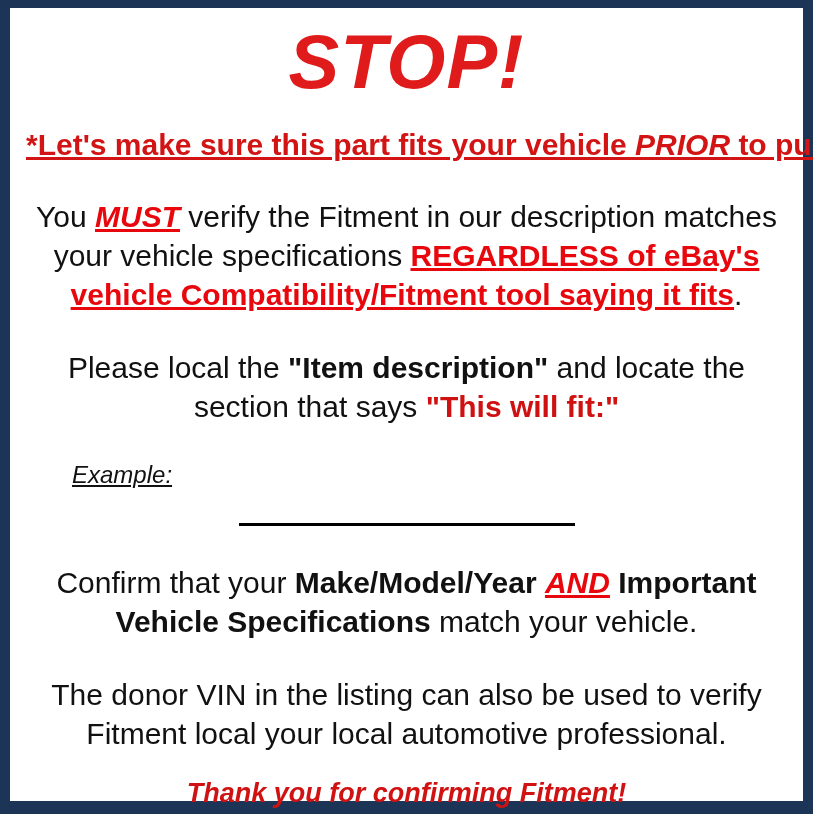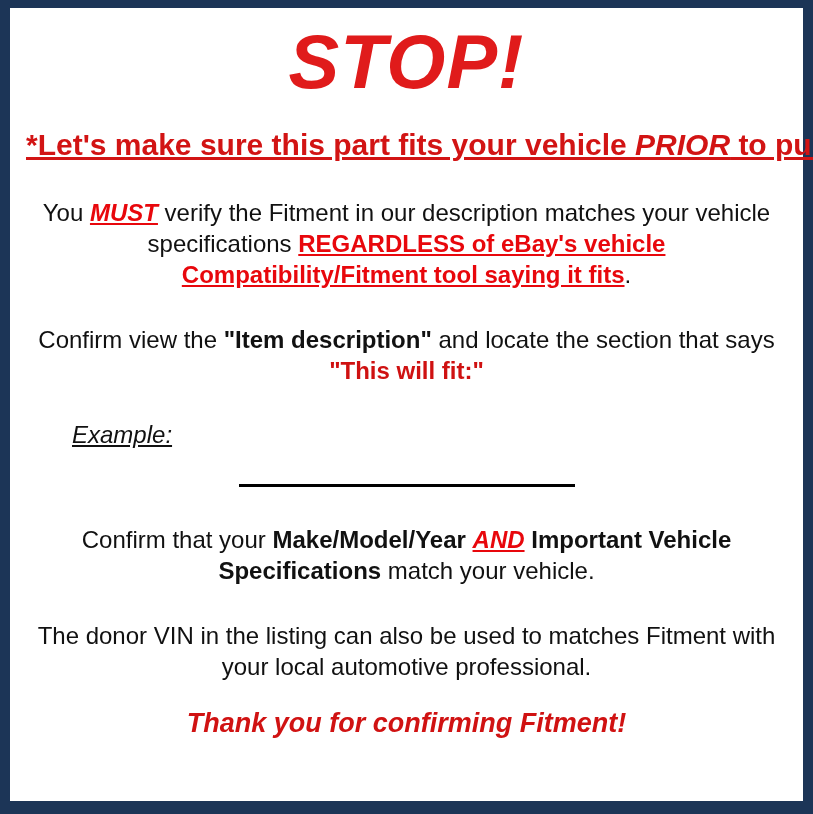--- a/index.html
+++ b/index.html
@@ -58,21 +58,21 @@
     margin: 0;
     padding-top: 28px;
     text-align: center;
     white-space: nowrap;
     font-family: "Liberation Sans", sans-serif;
   }
   .subheading .ital { font-style: italic; }
 
   .para {
     color: #111111;
-    font-size: 24px;
+    font-size: 30px;
     line-height: 1.30;
     margin: 0;
     font-family: "Liberation Sans", sans-serif;
   }
 
   .para-must { padding-top: 34px; }
   .para-view { padding-top: 34px; }
   .para-confirm { padding-top: 30px; }
   .para-vin { padding-top: 34px; }
 
@@ -166,33 +166,33 @@
 
     <div class="subheading">
       <span>*Let's make sure this part fits your vehicle </span><span class="ital">PRIOR</span><span> to purchasing*</span>
     </div>
 
     <div class="para para-must">
       <span>You </span><span class="red-bold-ul-ital">MUST</span><span> verify the Fitment in our description matches your vehicle specifications </span><span class="red-bold-ul">REGARDLESS of eBay's vehicle Compatibility/Fitment tool saying it fits</span><span class="blk-period">.</span>
     </div>
 
     <div class="para para-view">
-      <span>Confirm view the </span><span class="blk-bold">"Item description"</span><span> and locate the section that says </span><span class="red-bold">"This will fit:"</span>
+      <span>Please local the </span><span class="blk-bold">"Item description"</span><span> and locate the section that says </span><span class="red-bold">"This will fit:"</span>
     </div>
 
     <div class="example-block">
       <div class="example-label">Example:</div>
     </div>
 
     <div class="divider-wrap">
       <span class="divider"></span>
     </div>
 
     <div class="para para-confirm">
       <span>Confirm that your </span><span class="blk-bold">Make/Model/Year</span><span> </span><span class="red-bold-ul-ital">AND</span><span> </span><span class="blk-bold">Important Vehicle Specifications</span><span> match your vehicle.</span>
     </div>
 
-    <div class="para para-vin">The donor VIN in the listing can also be used to matches Fitment with your local automotive professional.</div>
+    <div class="para para-vin">The donor VIN in the listing can also be used to verify Fitment local your local automotive professional.</div>
 
     <div class="thanks">Thank you for confirming Fitment!</div>
 
   </div>
 </div>
 
 </body></html>

